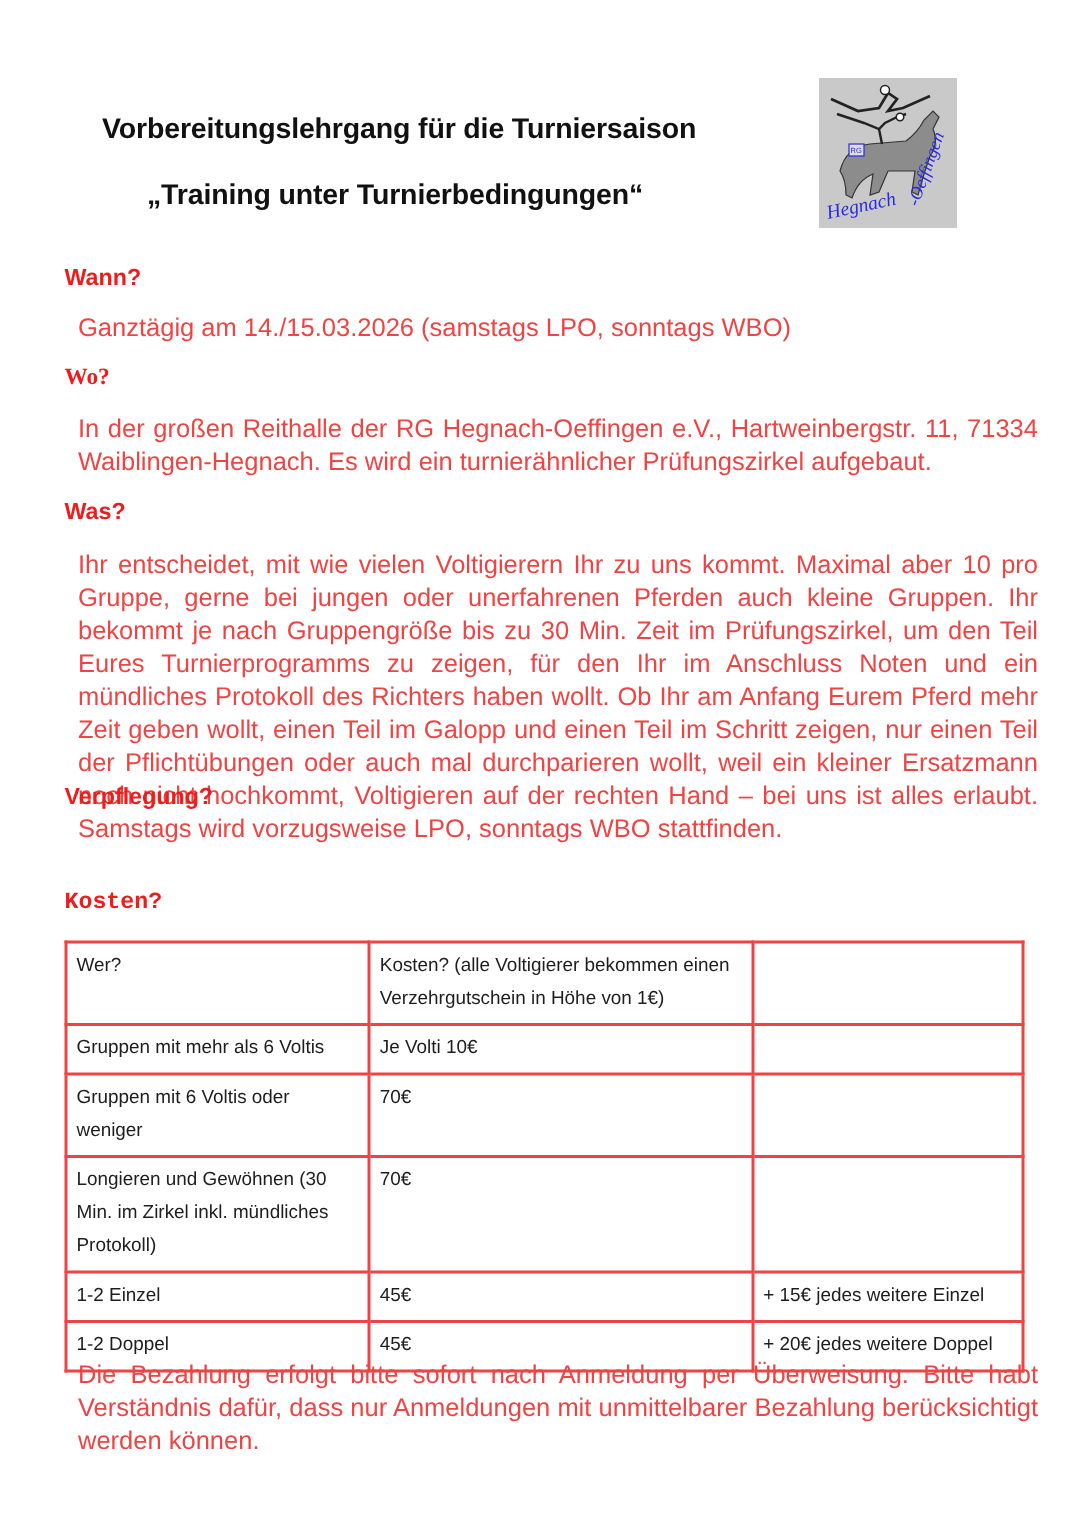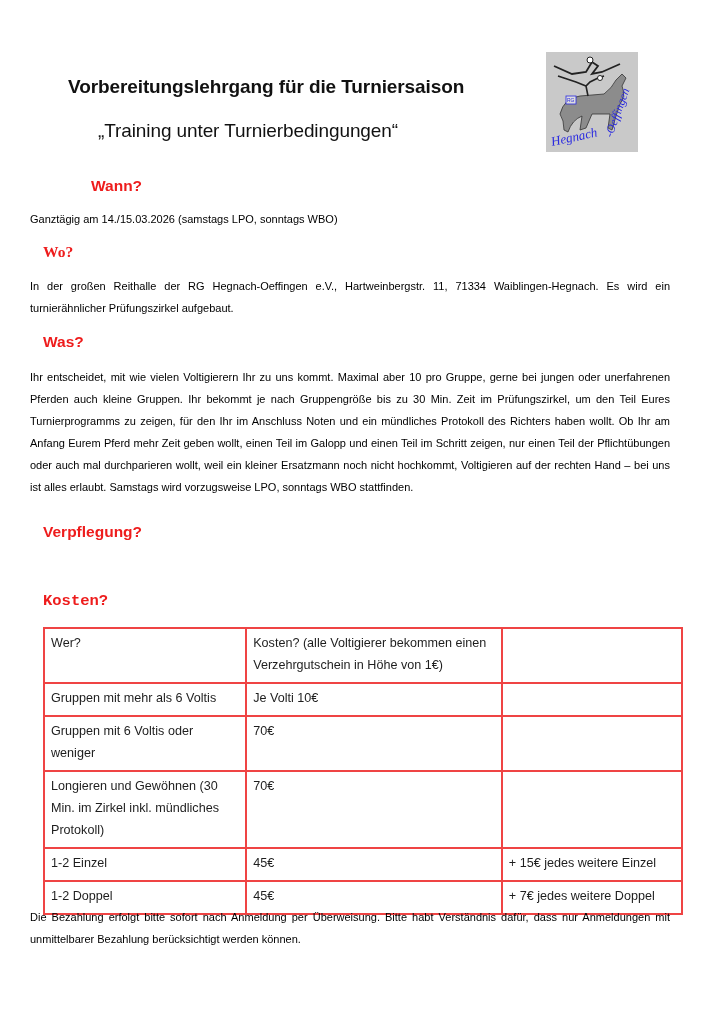--- a/index.html
+++ b/index.html
@@ -1,23 +1,23 @@
 <!DOCTYPE html>
 <html><head>
 <meta charset="utf-8">
 <style>
   html, body { margin: 0; padding: 0; background: #ffffff; }
   body { width: 724px; height: 1024px; position: relative; overflow: hidden;
          font-family: "Liberation Sans", sans-serif; color: #1a1a1a; }
   .page { position: absolute; left: 0; top: 0; width: 724px; height: 1024px; }
   .title1 { position: absolute; left: 68px; top: 76px; font-size: 19px; font-weight: bold; color: #111; letter-spacing: -0.1px; }
-  .title2 { position: absolute; left: 98px; top: 120px; font-size: 19px; font-weight: normal; color: #111; letter-spacing: -0.1px; }
+  .title2 { position: absolute; left: 98px; top: 120px; font-size: 19px; font-weight: bold; color: #111; letter-spacing: -0.1px; }
   .logo { position: absolute; left: 546px; top: 52px; width: 92px; height: 100px; background: #c9c9c9; }
   .h { position: absolute; left: 43px; font-size: 15.5px; font-weight: bold; color: #ee1c1c; }
-  .p { position: absolute; left: 30px; width: 640px; font-size: 11px; line-height: 22px; color: #000000; text-align: justify; }
+  .p { position: absolute; left: 52px; width: 640px; font-size: 17px; line-height: 22px; color: #ef4444; text-align: justify; }
   table.cost { position: absolute; left: 43px; top: 627px; width: 640px; border-collapse: collapse; font-size: 12.6px; color: #1e1e1e; }
   table.cost td { border: 2px solid #ef4444; vertical-align: top; padding: 3px 6px 6px 6px; line-height: 22px; }
   .c1 { width: 192px; }
   .c2 { width: 246px; }
   .c3 { width: 170px; }
 </style>
 </head>
 <body>
 
 <div class="page">
@@ -34,21 +34,21 @@
       <circle cx="44" cy="8" r="3" fill="#fff" stroke="#222" stroke-width="1"></circle>
       <path d="M12 24 L30 30 L40 34 L44 30 L52 26 L58 24 M40 34 L42 44" fill="none" stroke="#222" stroke-width="1.6"></path>
       <circle cx="54" cy="26" r="2.5" fill="#fff" stroke="#222" stroke-width="1"></circle>
       <rect x="20" y="44" width="10" height="8" fill="#ddd" stroke="#2a2ae0" stroke-width="0.8"></rect>
       <text x="21" y="50" font-size="5" fill="#2a2ae0" font-family="Liberation Sans, sans-serif">RG</text>
       <text x="6" y="94" font-size="13" font-style="italic" fill="#2a2ae0" font-family="Liberation Serif, serif" transform="rotate(-12 6 94)">Hegnach</text>
       <text x="66" y="86" font-size="12" font-style="italic" fill="#2a2ae0" font-family="Liberation Serif, serif" transform="rotate(-70 66 86)">-Oeffingen</text>
     </svg>
   </div>
 
-  <div class="h" style="top:177px;margin-left:48px;">Wann?</div>
+  <div class="h" style="top:177px;">Wann?</div>
   <div class="p" style="top:208px;">Ganztägig am 14./15.03.2026 (samstags LPO, sonntags WBO)</div>
 
   <div class="h" style="top:243px;font-family:Liberation Serif, serif;">Wo?</div>
   <div class="p" style="top:275px;">In der großen Reithalle der RG Hegnach-Oeffingen e.V., Hartweinbergstr. 11, 71334 Waiblingen-Hegnach. Es wird ein turnierähnlicher Prüfungszirkel aufgebaut.</div>
 
   <div class="h" style="top:333px;">Was?</div>
   <div class="p" style="top:366px;">Ihr entscheidet, mit wie vielen Voltigierern Ihr zu uns kommt. Maximal aber 10 pro Gruppe, gerne bei jungen oder unerfahrenen Pferden auch kleine Gruppen. Ihr bekommt je nach Gruppengröße bis zu 30 Min. Zeit im Prüfungszirkel, um den Teil Eures Turnierprogramms zu zeigen, für den Ihr im Anschluss Noten und ein mündliches Protokoll des Richters haben wollt. Ob Ihr am Anfang Eurem Pferd mehr Zeit geben wollt, einen Teil im Galopp und einen Teil im Schritt zeigen, nur einen Teil der Pflichtübungen oder auch mal durchparieren wollt, weil ein kleiner Ersatzmann noch nicht hochkommt, Voltigieren auf der rechten Hand – bei uns ist alles erlaubt.  Samstags wird vorzugsweise LPO, sonntags WBO stattfinden.</div>
 
   <div class="h" style="top:523px;">Verpflegung?</div>
 
@@ -77,20 +77,20 @@
       <td></td>
     </tr>
     <tr>
       <td>1-2 Einzel</td>
       <td>45€</td>
       <td>+ 15€ jedes weitere Einzel</td>
     </tr>
     <tr>
       <td>1-2 Doppel</td>
       <td>45€</td>
-      <td>+ 7€ jedes weitere Doppel</td>
+      <td>+ 20€ jedes weitere Doppel</td>
     </tr>
   </tbody>
     </table>
 
   <div class="p" style="top:906px;">Die Bezahlung erfolgt bitte sofort nach Anmeldung per Überweisung. Bitte habt Verständnis dafür, dass nur Anmeldungen mit unmittelbarer Bezahlung berücksichtigt werden können.</div>
 
 </div>
 
 </body></html>

